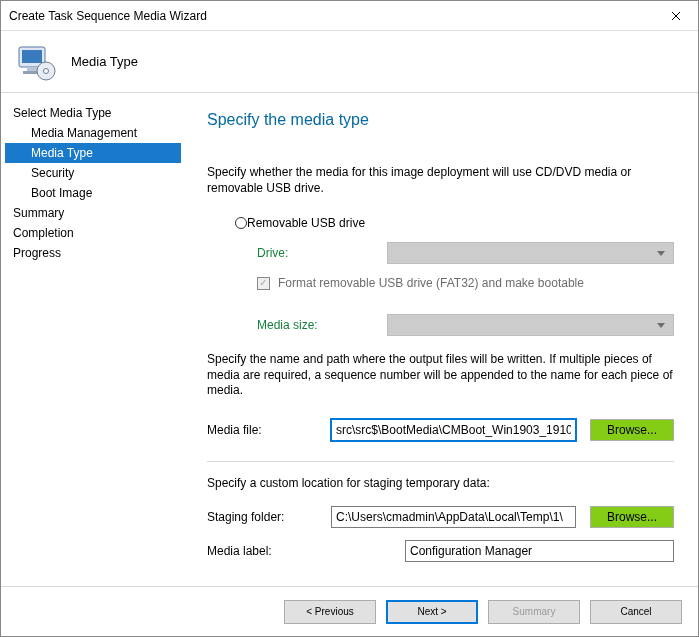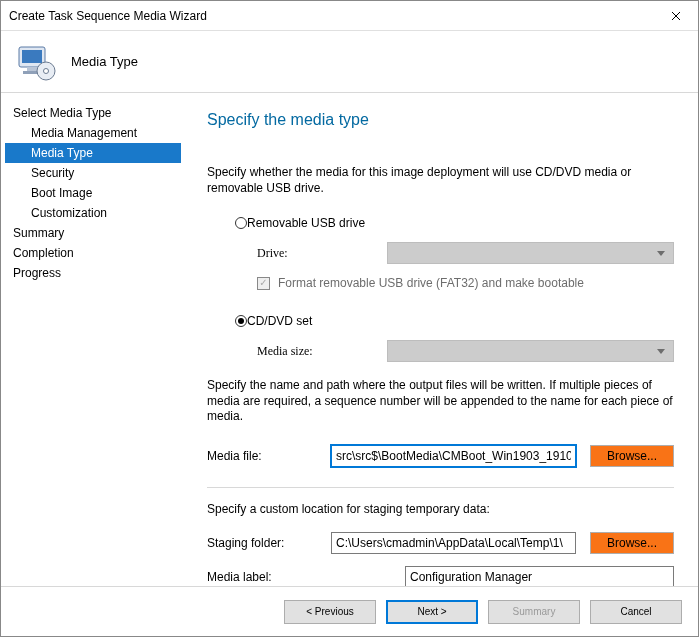--- a/index.html
+++ b/index.html
@@ -24,33 +24,33 @@
   
   .main { flex: 1; padding: 12px 24px 10px 26px; display: flex; flex-direction: column; overflow: auto; }
   .page-heading { color: #0369a1; font-size: 16px; font-weight: 400; margin: 6px 0 36px 0; }
   .para { font-size: 12px; line-height: 1.3; margin-bottom: 14px; }
 
   .radio-row { display: flex; align-items: center; margin: 6px 0 6px 28px; font-size: 12px; }
   .radio { width: 12px; height: 12px; border: 1px solid #333; border-radius: 50%; display: inline-flex; align-items: center; justify-content: center; background:#fff; }
   .radio.checked::after { content: ""; width: 6px; height: 6px; background: #000; border-radius: 50%; display: block; }
 
   .subfield { display: flex; align-items: center; margin: 6px 0 6px 50px; gap: 10px; }
-  .subfield .lbl { width: 120px; color: #000000; font-family: Liberation Serif, serif; }
+  .subfield .lbl { width: 120px; color: #15803d; }
   .dropdown { flex: 1; height: 22px; background: #ccc; border: 1px solid #bdbdbd; position: relative; }
   .dropdown::after { content: ""; position: absolute; right: 8px; top: 8px; border-left: 4px solid transparent; border-right: 4px solid transparent; border-top: 5px solid #6d6d6d; }
 
   .chk-row { display: flex; align-items: center; margin: 6px 0 18px 50px; gap: 8px; color: #6d6d6d; }
   .chk { width: 13px; height: 13px; border: 1px solid #888; background: #fff; display: inline-flex; align-items: center; justify-content: center; font-size: 10px; line-height: 1; }
   .chk.disabled { background: #eee; color: #aaa; }
 
   .field-row { display: flex; align-items: center; margin: 6px 0; gap: 14px; }
   .field-row .flbl { width: 110px; }
   .text-input { flex: 1; height: 22px; border: 1px solid #7a7a7a; padding: 0 4px; font-size: 12px; font-family: inherit; background:#fff; }
   .text-input.focus { border: 1px solid #0078d7; outline: 1px solid #0078d7; }
-  .btn { height: 22px; min-width: 84px; border: 1px solid #adadad; background: #f97316; font-size: 12px; padding: 0 16px; cursor: default; font-family: inherit; }
+  .btn { height: 22px; min-width: 84px; border: 1px solid #adadad; background: #84cc16; font-size: 12px; padding: 0 16px; cursor: default; font-family: inherit; }
 
   .hr { border: none; border-top: 1px solid #d8d8d8; margin: 14px 0; }
 
   
   .footer { height: 50px; border-top: 1px solid #d8d8d8; display: flex; align-items: center; justify-content: flex-end; padding: 0 16px; gap: 10px; }
   .foot-btn { height: 24px; width: 92px; border: 1px solid #adadad; background: #e1e1e1; font-size: 10px; font-family: inherit; cursor: default; }
   .foot-btn.primary { border: 2px solid #0078d7; background: #e1e1e1; }
   .foot-btn.disabled { color: #9a9a9a; }
 </style>
 </head>
@@ -82,21 +82,20 @@
   </div>
 
   <div class="body">
 
     <div class="sidebar">
       <div class="side-item">Select Media Type</div>
       <div class="side-sub">Media Management</div>
       <div class="side-sub side-sel">Media Type</div>
       <div class="side-sub">Security</div>
       <div class="side-sub">Boot Image</div>
-      <div class="side-sub">Customization</div>
       <div class="side-item">Summary</div>
       <div class="side-item">Completion</div>
       <div class="side-item">Progress</div>
     </div>
 
     <div class="main">
       <div class="page-heading">Specify the media type</div>
 
       <div class="para">Specify whether the media for this image deployment will use CD/DVD media or removable USB drive.</div>
 
@@ -106,24 +105,20 @@
       </div>
       <div class="subfield">
         <span class="lbl">Drive:</span>
         <div class="dropdown"></div>
       </div>
       <div class="chk-row">
         <span class="chk disabled">✓</span>
         <span>Format removable USB drive (FAT32) and make bootable</span>
       </div>
 
-      <div class="radio-row">
-        <span class="radio checked"></span>
-        <span>CD/DVD set</span>
-      </div>
       <div class="subfield">
         <span class="lbl">Media size:</span>
         <div class="dropdown"></div>
       </div>
 
       <div class="para" style="margin-top:10px;">Specify the name and path where the output files will be written.  If multiple pieces of media are required, a sequence number will be appended to the name for each piece of media.</div>
 
       <div class="field-row">
         <span class="flbl">Media file:</span>
         <input class="text-input focus" value="src\src$\BootMedia\CMBoot_Win1903_1910CM.iso" style="">

